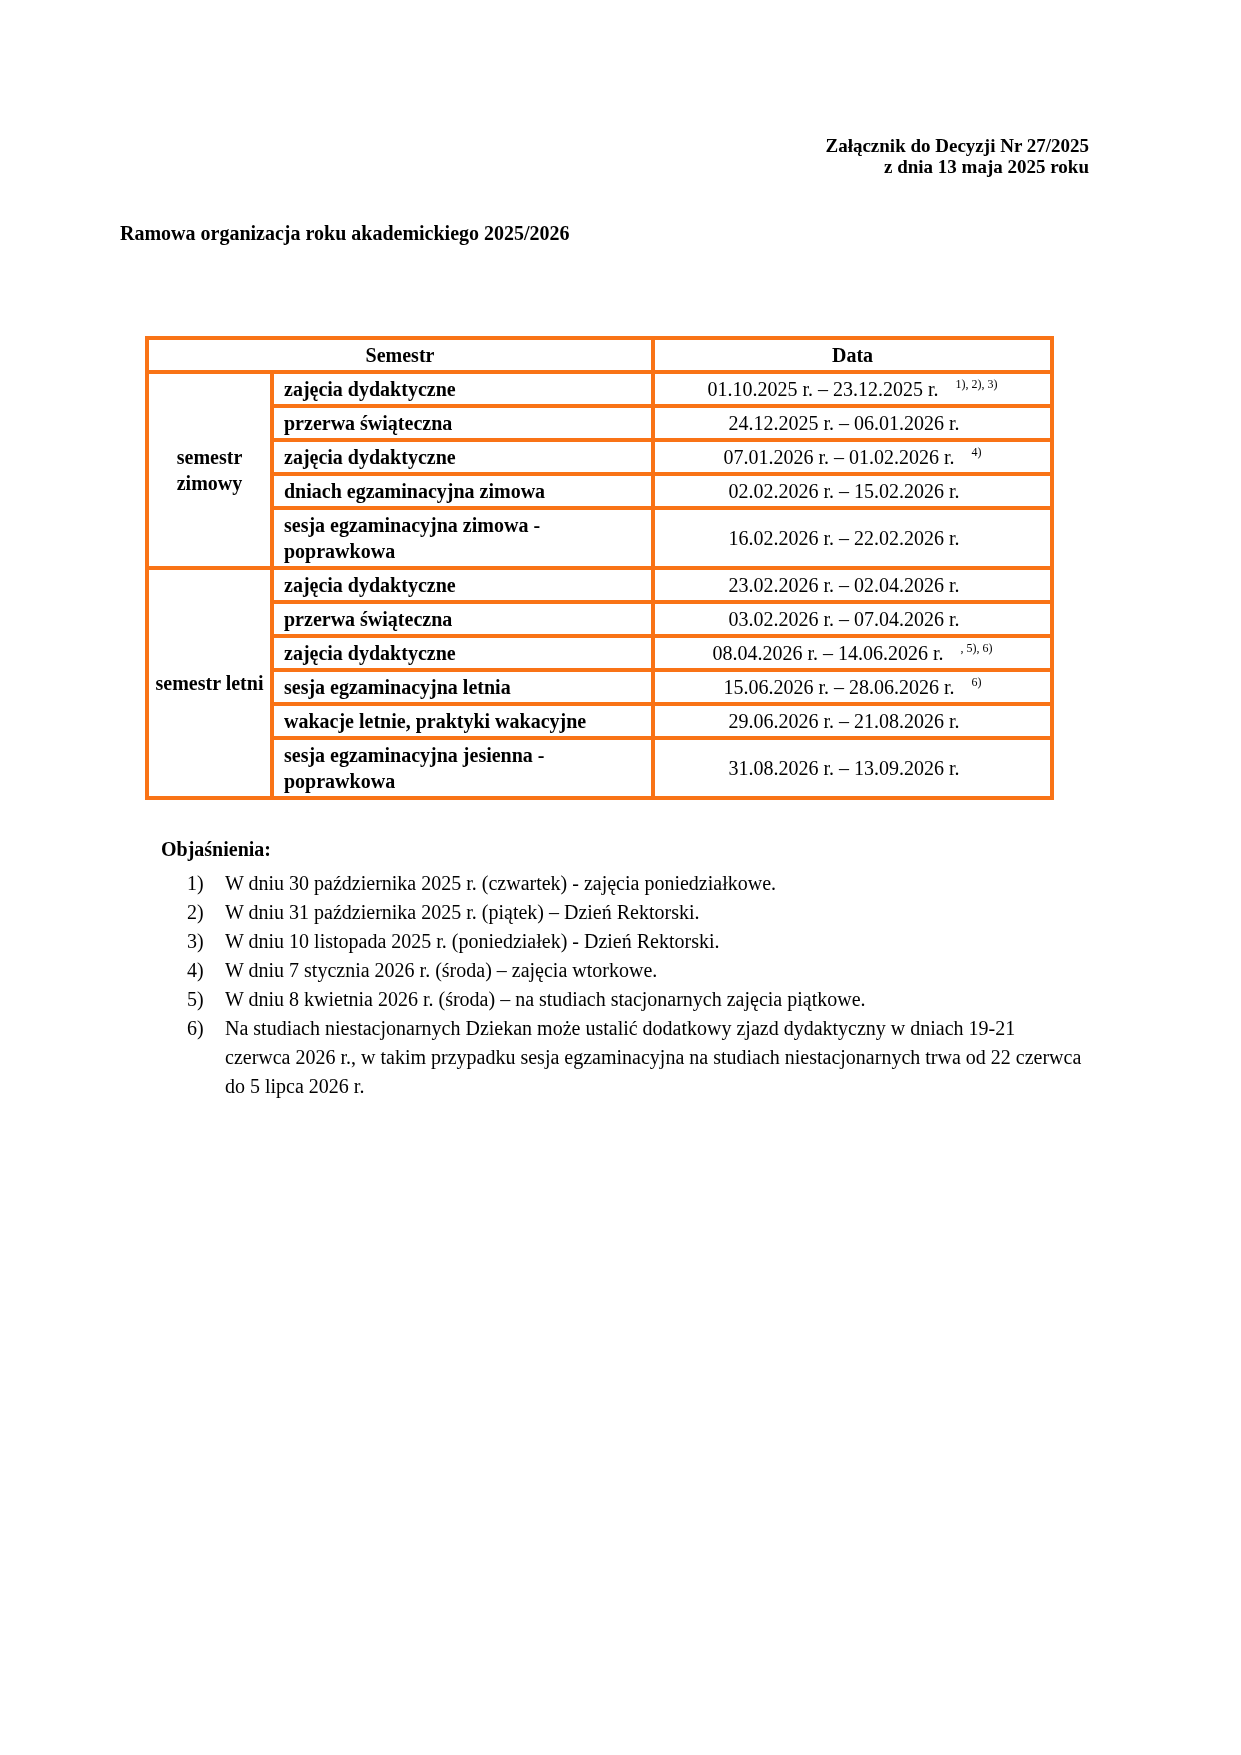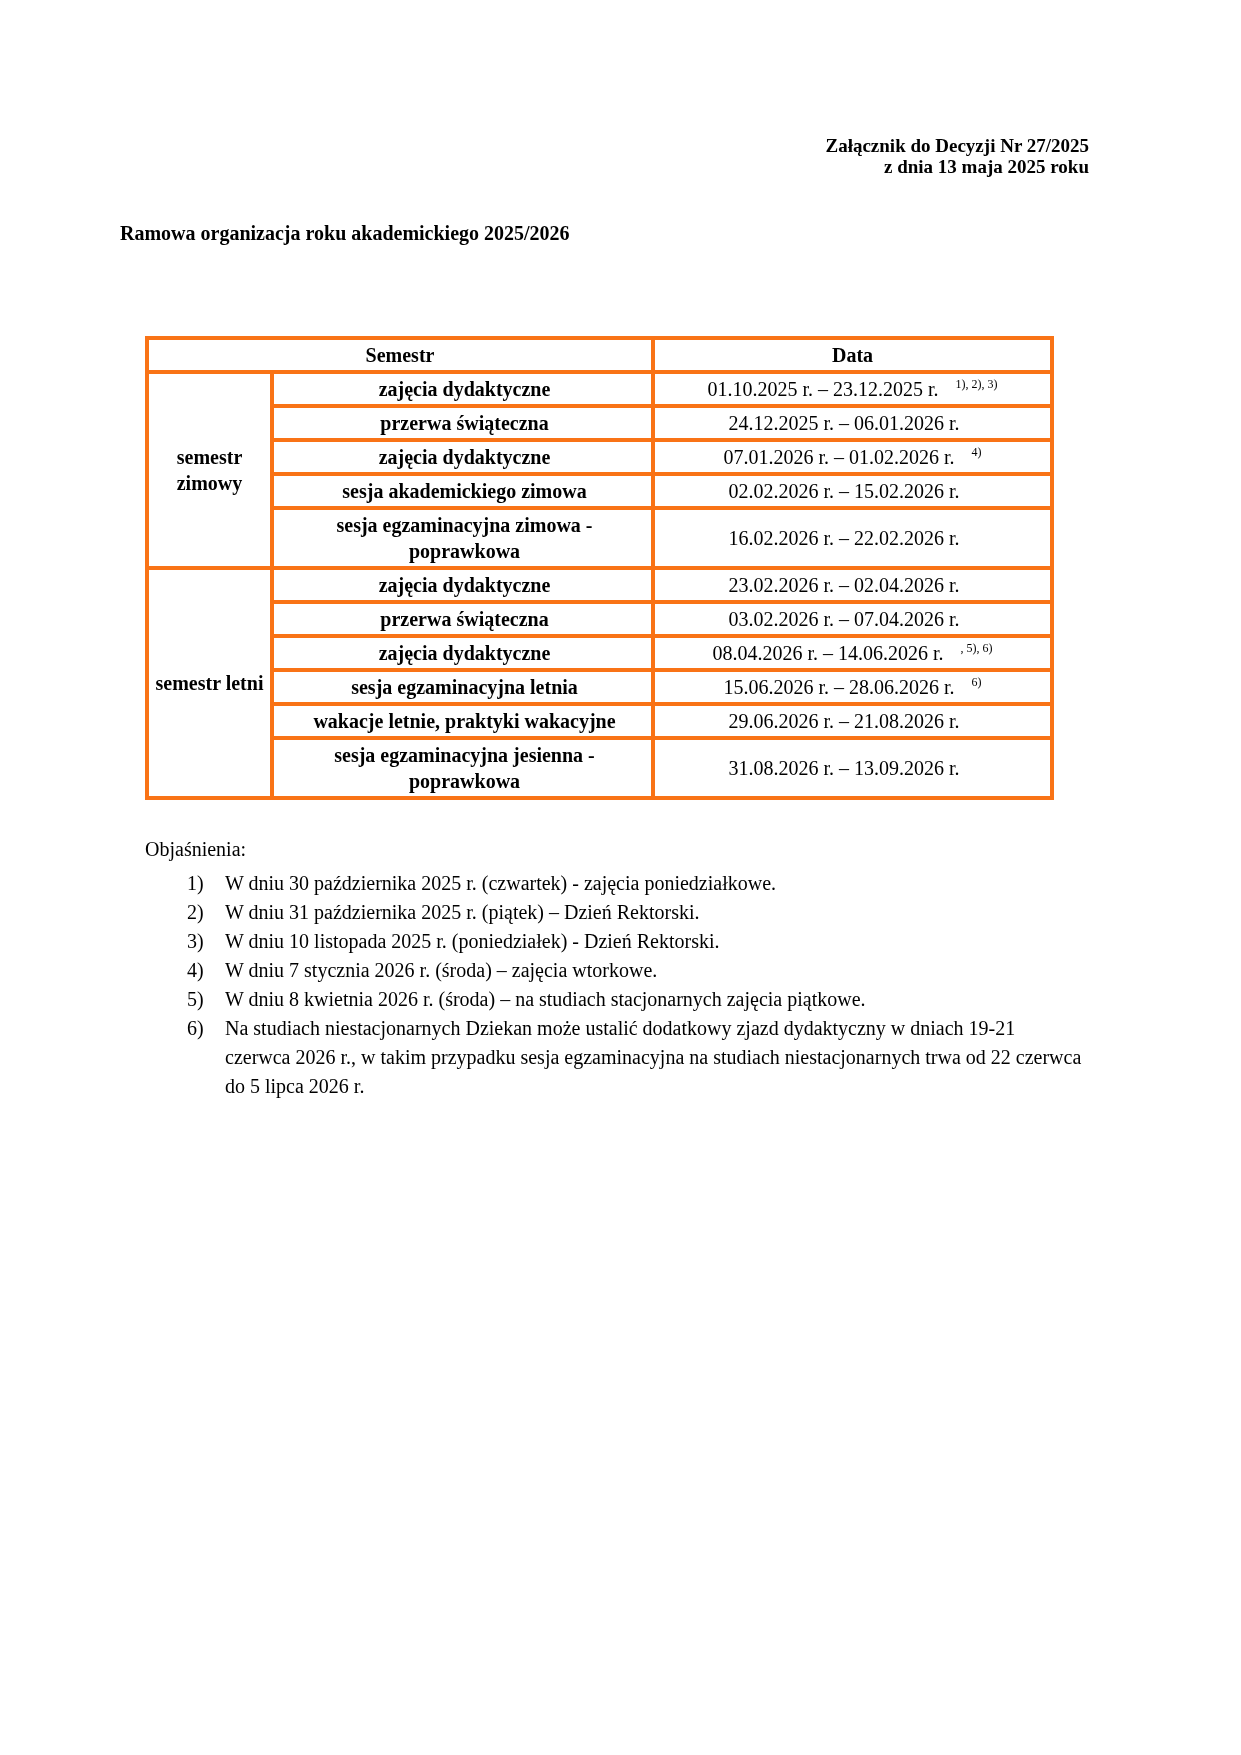--- a/index.html
+++ b/index.html
@@ -53,42 +53,43 @@
   .schedule th {
     font-weight: bold;
     text-align: center;
   }
   td.sem-label {
     text-align: center;
     font-weight: bold;
   }
   td.activity {
     font-weight: bold;
-    text-align: center;
+    text-align: left;
     padding-left: 10px;
   }
   td.date-cell {
     text-align: center;
     font-weight: normal;
   }
   td.date-cell sup {
     font-size: 12px;
     line-height: 0;
     margin-left: 17px;
   }
   
   .notes {
     margin: 36px 0 0 145px;
     width: 950px;
     font-size: 20px;
   }
   .notes-heading {
-    font-weight: normal;
+    font-weight: bold;
     line-height: 27px;
     margin-bottom: 6px;
+    margin-left: 16px;
   }
   .note-item {
     display: flex;
     line-height: 29px;
   }
   .note-num {
     flex: none;
     margin-left: 42px;
     width: 38px;
   }
@@ -130,21 +131,21 @@
       </tr>
       <tr>
         <td class="activity">przerwa świąteczna</td>
         <td class="date-cell"><span>24.12.2025 r. – 06.01.2026 r.</span><sup></sup></td>
       </tr>
       <tr>
         <td class="activity">zajęcia dydaktyczne</td>
         <td class="date-cell"><span>07.01.2026 r. – 01.02.2026 r.</span><sup>4)</sup></td>
       </tr>
       <tr>
-        <td class="activity">sesja akademickiego zimowa</td>
+        <td class="activity">dniach egzaminacyjna zimowa</td>
         <td class="date-cell"><span>02.02.2026 r. – 15.02.2026 r.</span><sup></sup></td>
       </tr>
       <tr>
         <td class="activity">sesja egzaminacyjna zimowa - poprawkowa</td>
         <td class="date-cell"><span>16.02.2026 r. – 22.02.2026 r.</span><sup></sup></td>
       </tr>
 
       <tr>
         <td rowspan="6" class="sem-label">semestr letni</td>
         <td class="activity">zajęcia dydaktyczne</td>

